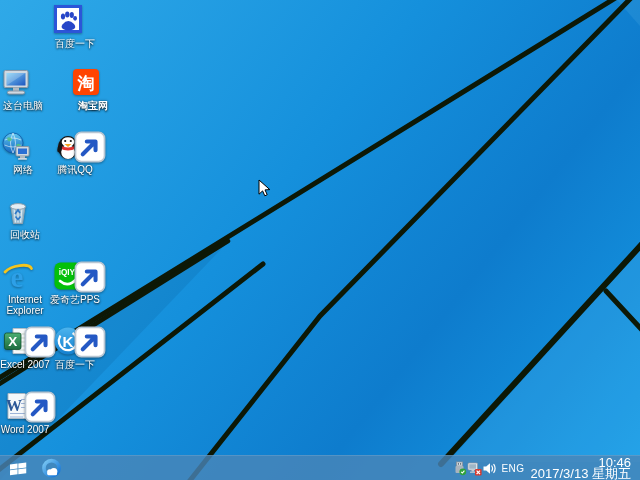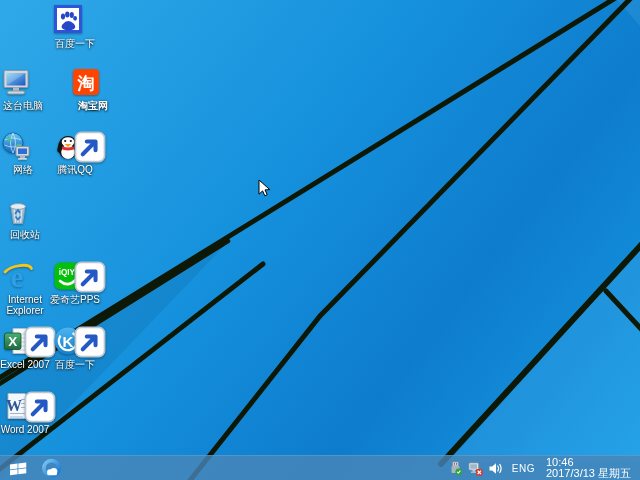--- a/index.html
+++ b/index.html
@@ -39,27 +39,27 @@
     background:var(--taskbar);
     display:flex;align-items:center;
     border-top:1px solid rgba(255,255,255,0.12);
   }
   .tb-btn{
     height:25px;display:flex;align-items:center;justify-content:center;
     background:transparent;border:none;cursor:pointer;
   }
   #start-button{width:36px;}
   #taskbar-qq-browser{width:30px;}
-  #tray{margin-left:auto;display:flex;align-items:center;gap:5px;padding-right:5px;height:100%;}
+  #tray{margin-left:auto;display:flex;align-items:center;padding-right:5px;height:100%;}
   .tray-ico{width:15px;height:15px;display:flex;align-items:center;justify-content:center;}
   #lang-indicator{
     color:#fff;font-size:10px;letter-spacing:0.5px;padding:0 4px;cursor:pointer;
   }
   #clock{
-    color:#fff;font-size:11px;line-height:11px;
+    color:#fff;font-size:13px;line-height:11px;text-align:right;
     padding:0 4px 0 2px;cursor:default;white-space:nowrap;
   }
   
   #cursor{position:absolute;left:258px;top:179px;z-index:9;pointer-events:none;}
 </style>
 </head>
 <body>
 
 <svg id="wallpaper" viewBox="0 0 640 480" preserveAspectRatio="none" aria-hidden="true">
 

